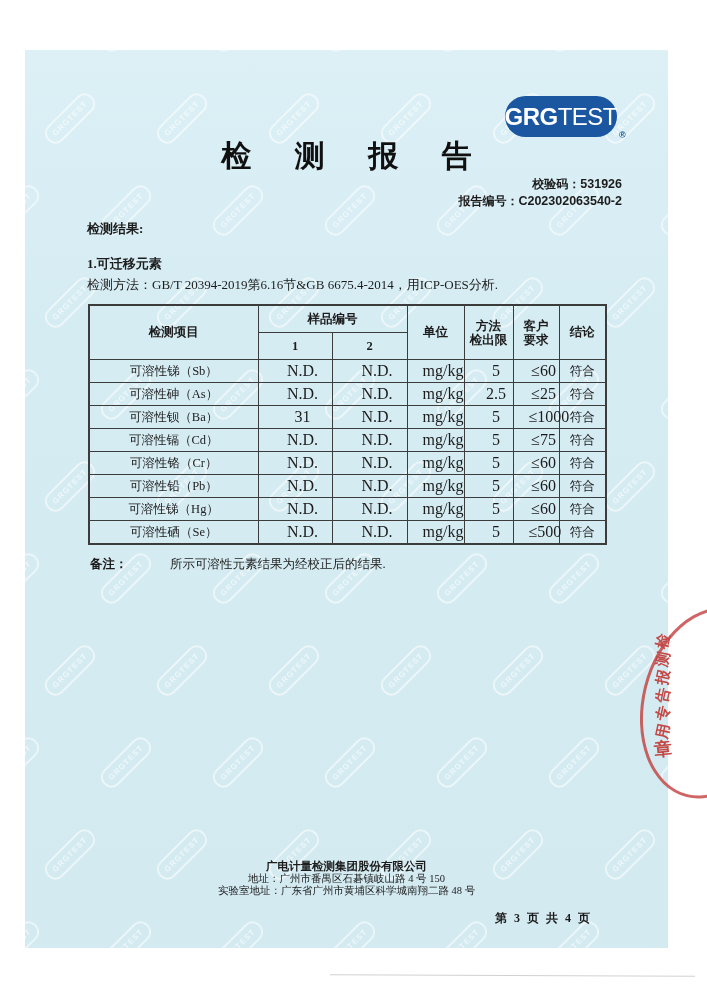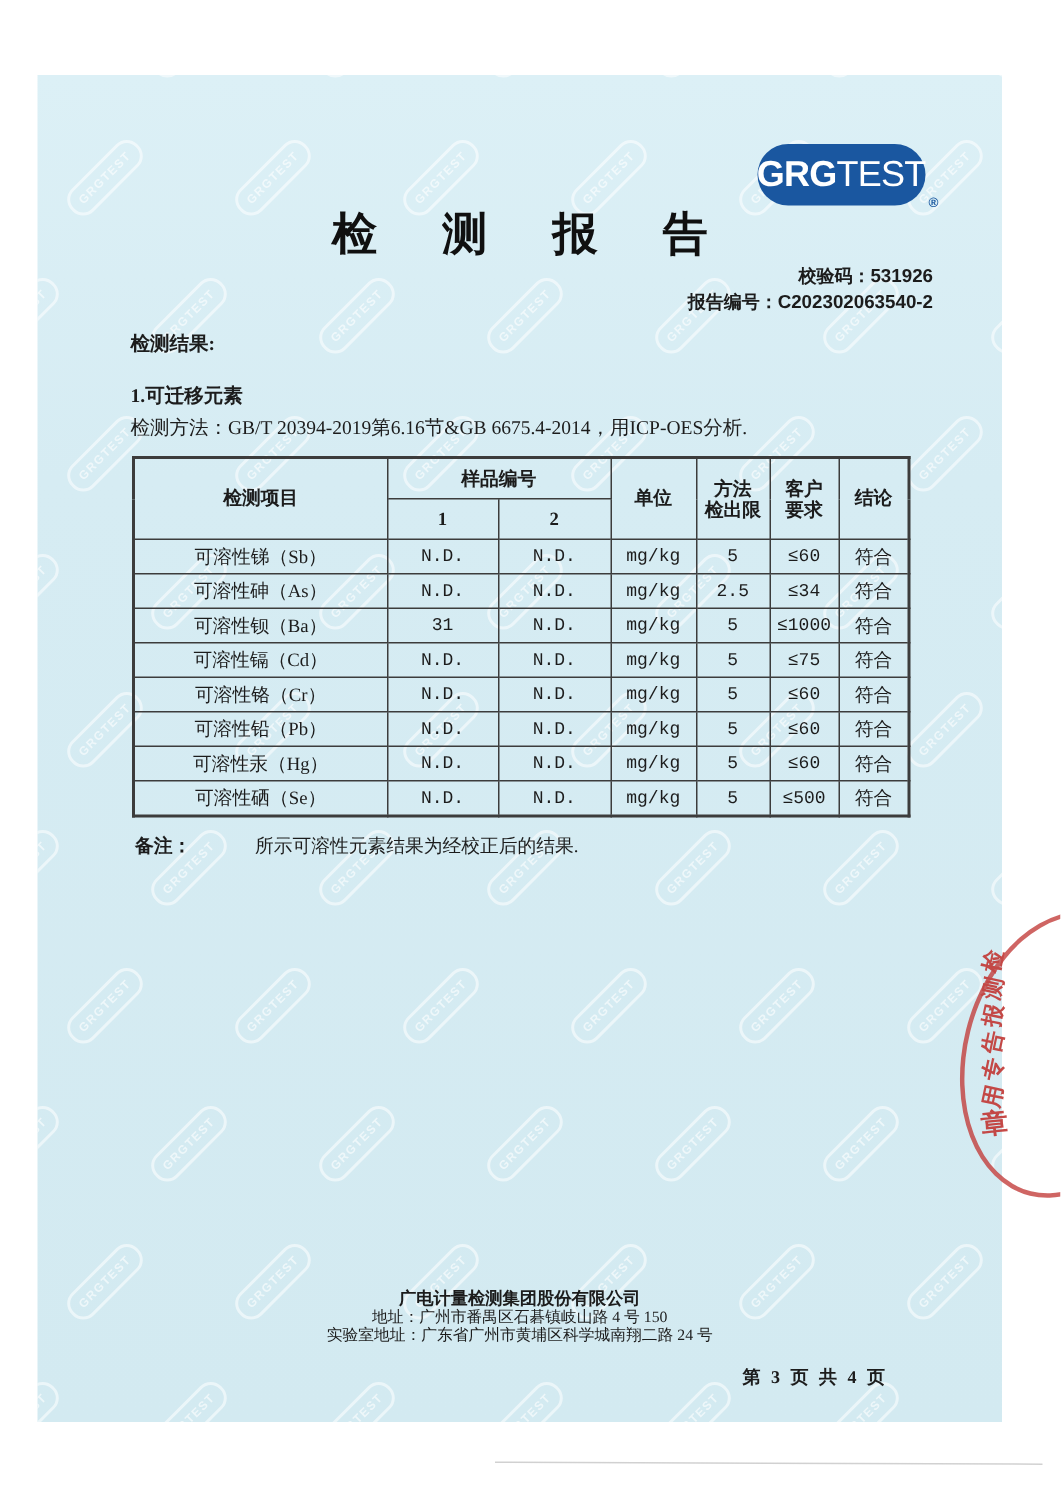--- a/index.html
+++ b/index.html
@@ -37,21 +37,21 @@
   .method-line{position:absolute;left:62px;top:226px;font-size:13px;}
 
   
   .tbl-wrap{position:absolute;left:63px;top:254px;}
   table{border-collapse:collapse;table-layout:fixed;width:517px;border:2px solid #3c3c3c;
         font-size:12.5px;}
   th,td{border:1px solid #3c3c3c;text-align:center;vertical-align:middle;padding:0;}
   thead th{font-weight:700;height:26px;}
   th.two-line{white-space:pre-line;line-height:14px;}
   tbody td{height:22px;}
-  td.num{font-family:Liberation Mono, monospace;font-size:12px;}
+  td.num{font-family:Liberation Serif, serif;font-size:16px;padding-left:15px;}
 
   
   .remark-label{position:absolute;left:65px;top:506px;font-size:12.5px;font-weight:700;}
   .remark-text{position:absolute;left:145px;top:506px;font-size:12.5px;}
 
   
   .footer{position:absolute;left:0;right:0;top:809px;text-align:center;}
   .footer .company{font-size:11.5px;font-weight:700;line-height:14px;}
   .footer .fline{font-size:10.5px;line-height:12px;}
   .page-info{position:absolute;right:76px;top:860px;font-size:12px;font-weight:600;letter-spacing:2px;}
@@ -205,21 +205,21 @@
                 <td class="num">5</td>
                 <td class="num">≤60</td>
                 <td class="cn">符合</td>
               </tr>
               <tr>
                 <td class="item">可溶性砷（As）</td>
                 <td class="num">N.D.</td>
                 <td class="num">N.D.</td>
                 <td class="num">mg/kg</td>
                 <td class="num">2.5</td>
-                <td class="num">≤34</td>
+                <td class="num">≤25</td>
                 <td class="cn">符合</td>
               </tr>
               <tr>
                 <td class="item">可溶性钡（Ba）</td>
                 <td class="num">31</td>
                 <td class="num">N.D.</td>
                 <td class="num">mg/kg</td>
                 <td class="num">5</td>
                 <td class="num">≤1000</td>
                 <td class="cn">符合</td>
@@ -245,21 +245,21 @@
               <tr>
                 <td class="item">可溶性铅（Pb）</td>
                 <td class="num">N.D.</td>
                 <td class="num">N.D.</td>
                 <td class="num">mg/kg</td>
                 <td class="num">5</td>
                 <td class="num">≤60</td>
                 <td class="cn">符合</td>
               </tr>
               <tr>
-                <td class="item">可溶性汞（Hg）</td>
+                <td class="item">可溶性锑（Hg）</td>
                 <td class="num">N.D.</td>
                 <td class="num">N.D.</td>
                 <td class="num">mg/kg</td>
                 <td class="num">5</td>
                 <td class="num">≤60</td>
                 <td class="cn">符合</td>
               </tr>
               <tr>
                 <td class="item">可溶性硒（Se）</td>
                 <td class="num">N.D.</td>
@@ -272,21 +272,21 @@
             </tbody>
         </table>
       </div>
 
       <div class="remark-label">备注：</div>
       <div class="remark-text">所示可溶性元素结果为经校正后的结果.</div>
 
       <div class="footer">
         <div class="company">广电计量检测集团股份有限公司</div>
         <div class="fline">地址：广州市番禺区石碁镇岐山路 4 号 150</div>
-        <div class="fline">实验室地址：广东省广州市黄埔区科学城南翔二路 24 号</div>
+        <div class="fline">实验室地址：广东省广州市黄埔区科学城南翔二路 48 号</div>
       </div>
       <div class="page-info">第 3 页 共 4 页</div>
 
     </div>
   </div>
 
   <div class="stamp">
     <div class="stamp-ellipse"></div>
     <div class="stamp-chars" id="stamp-chars">
         <span class="stamp-char">检</span>

